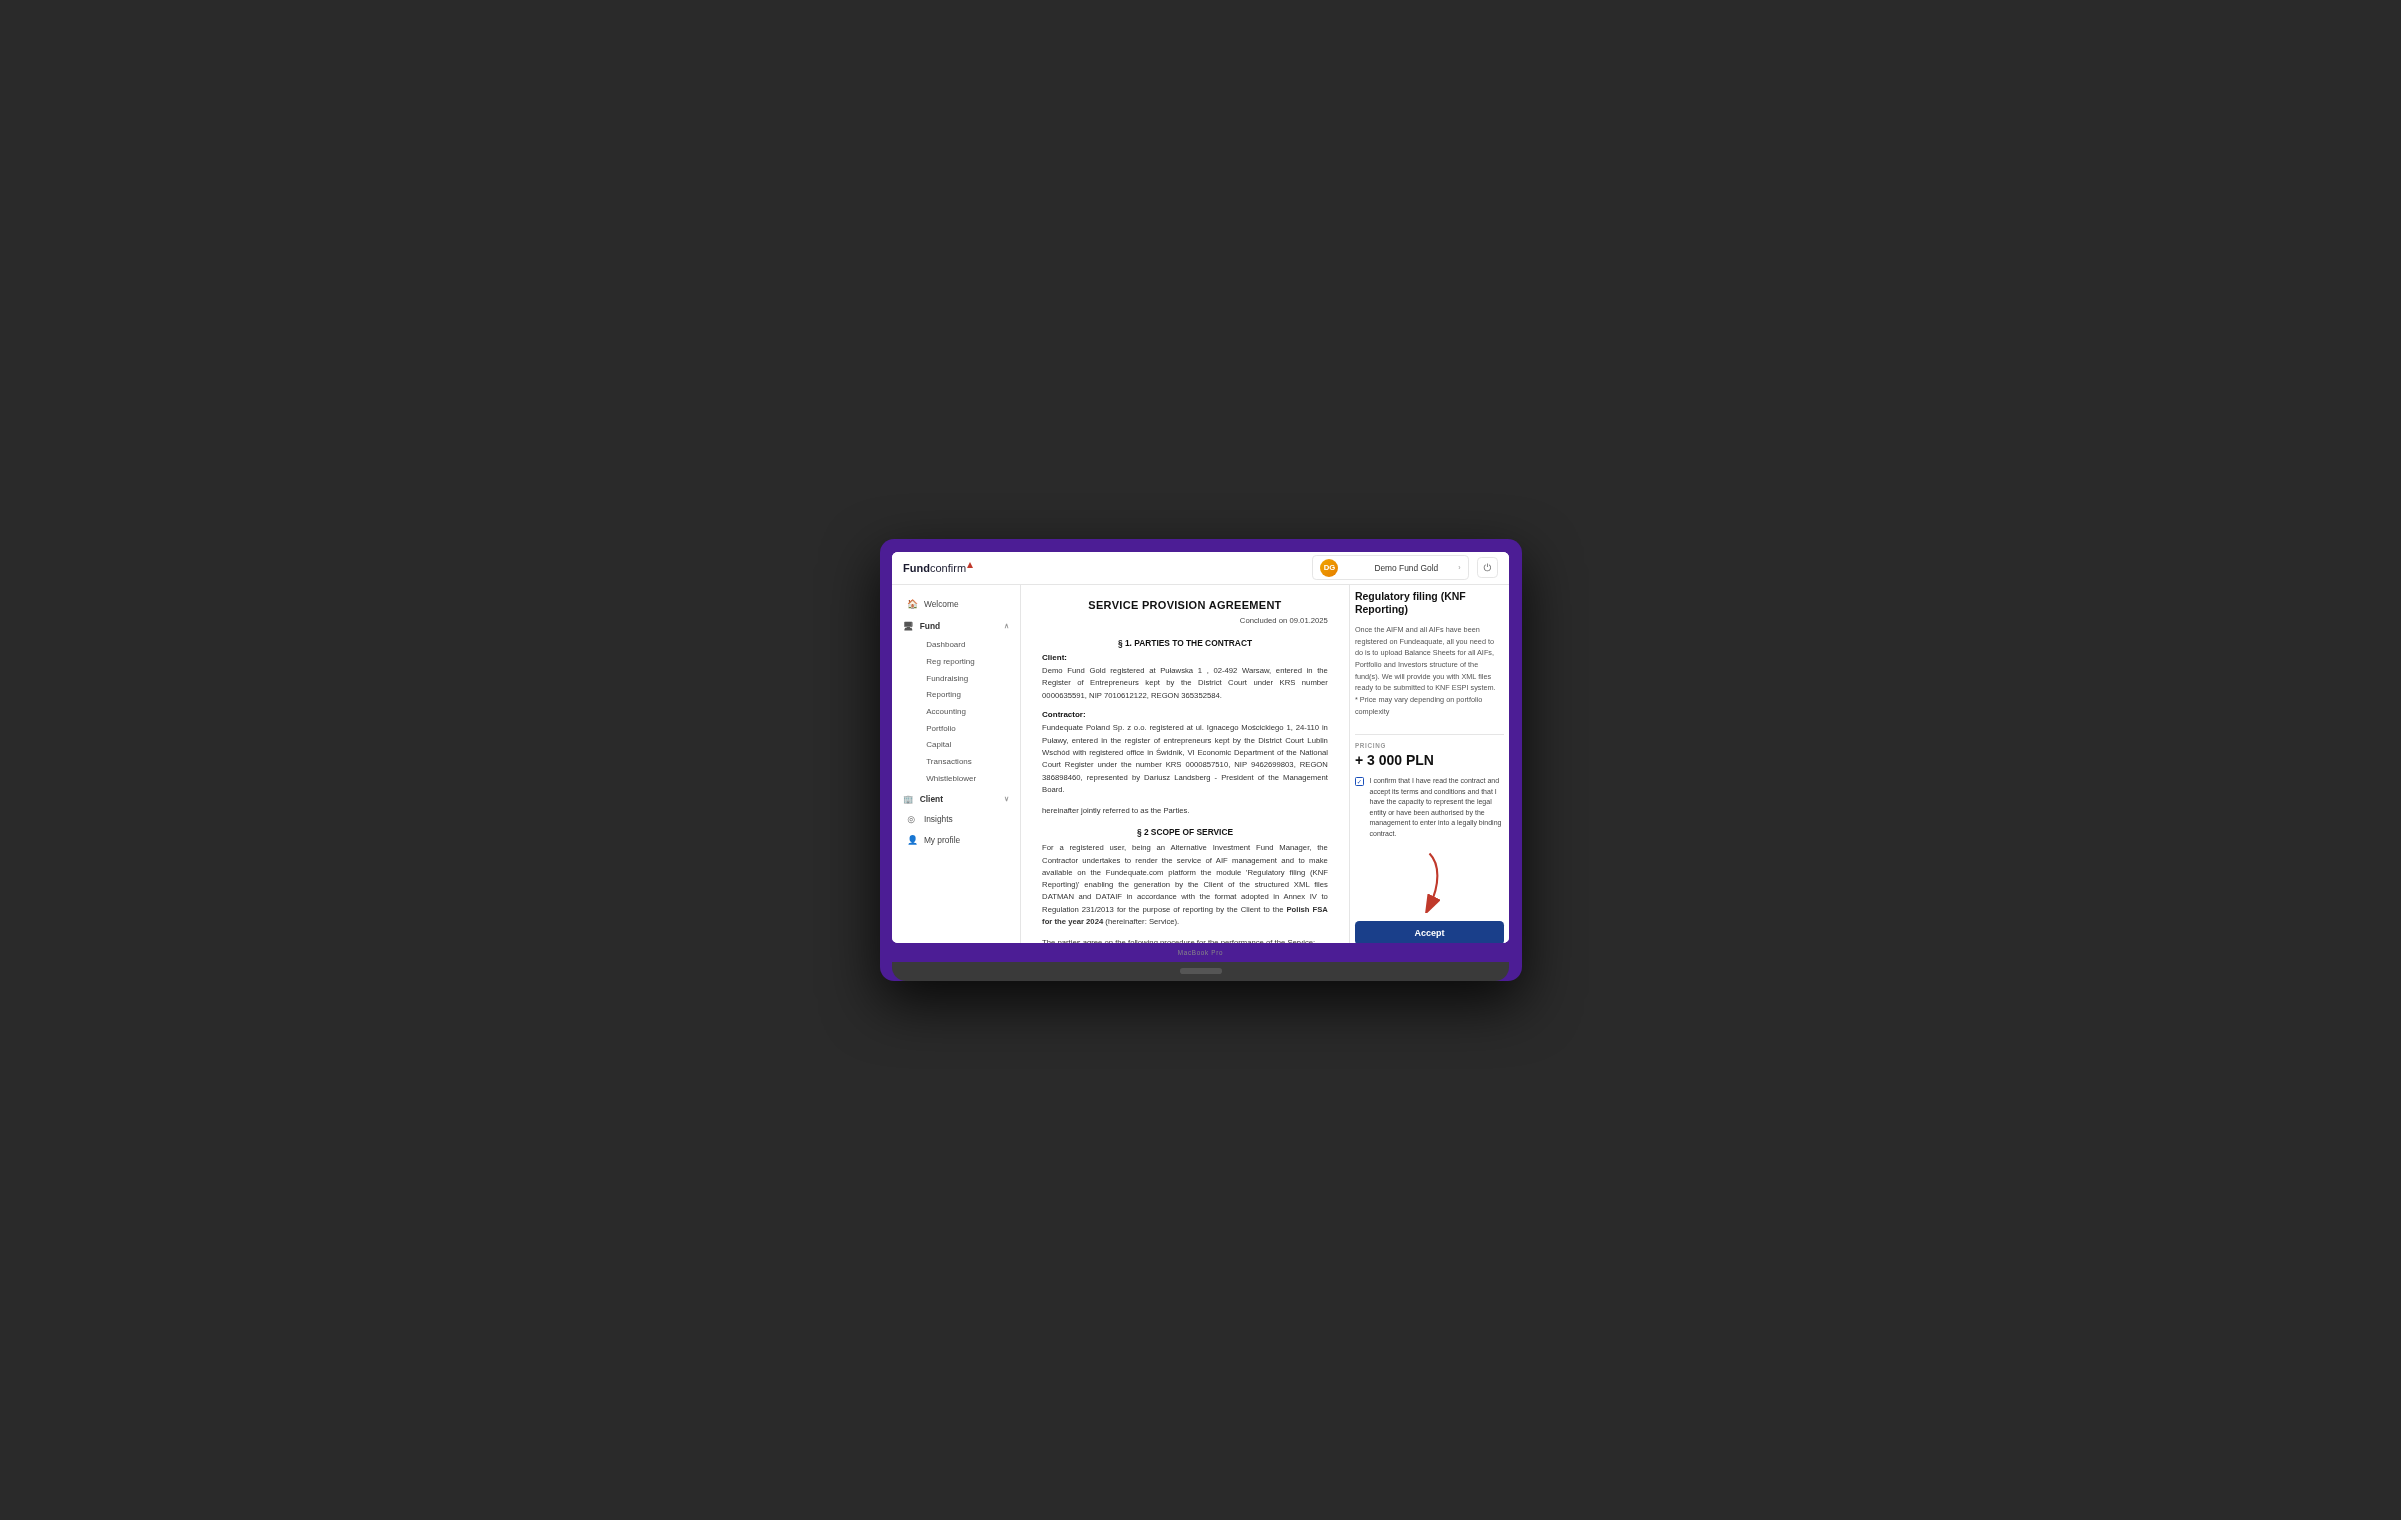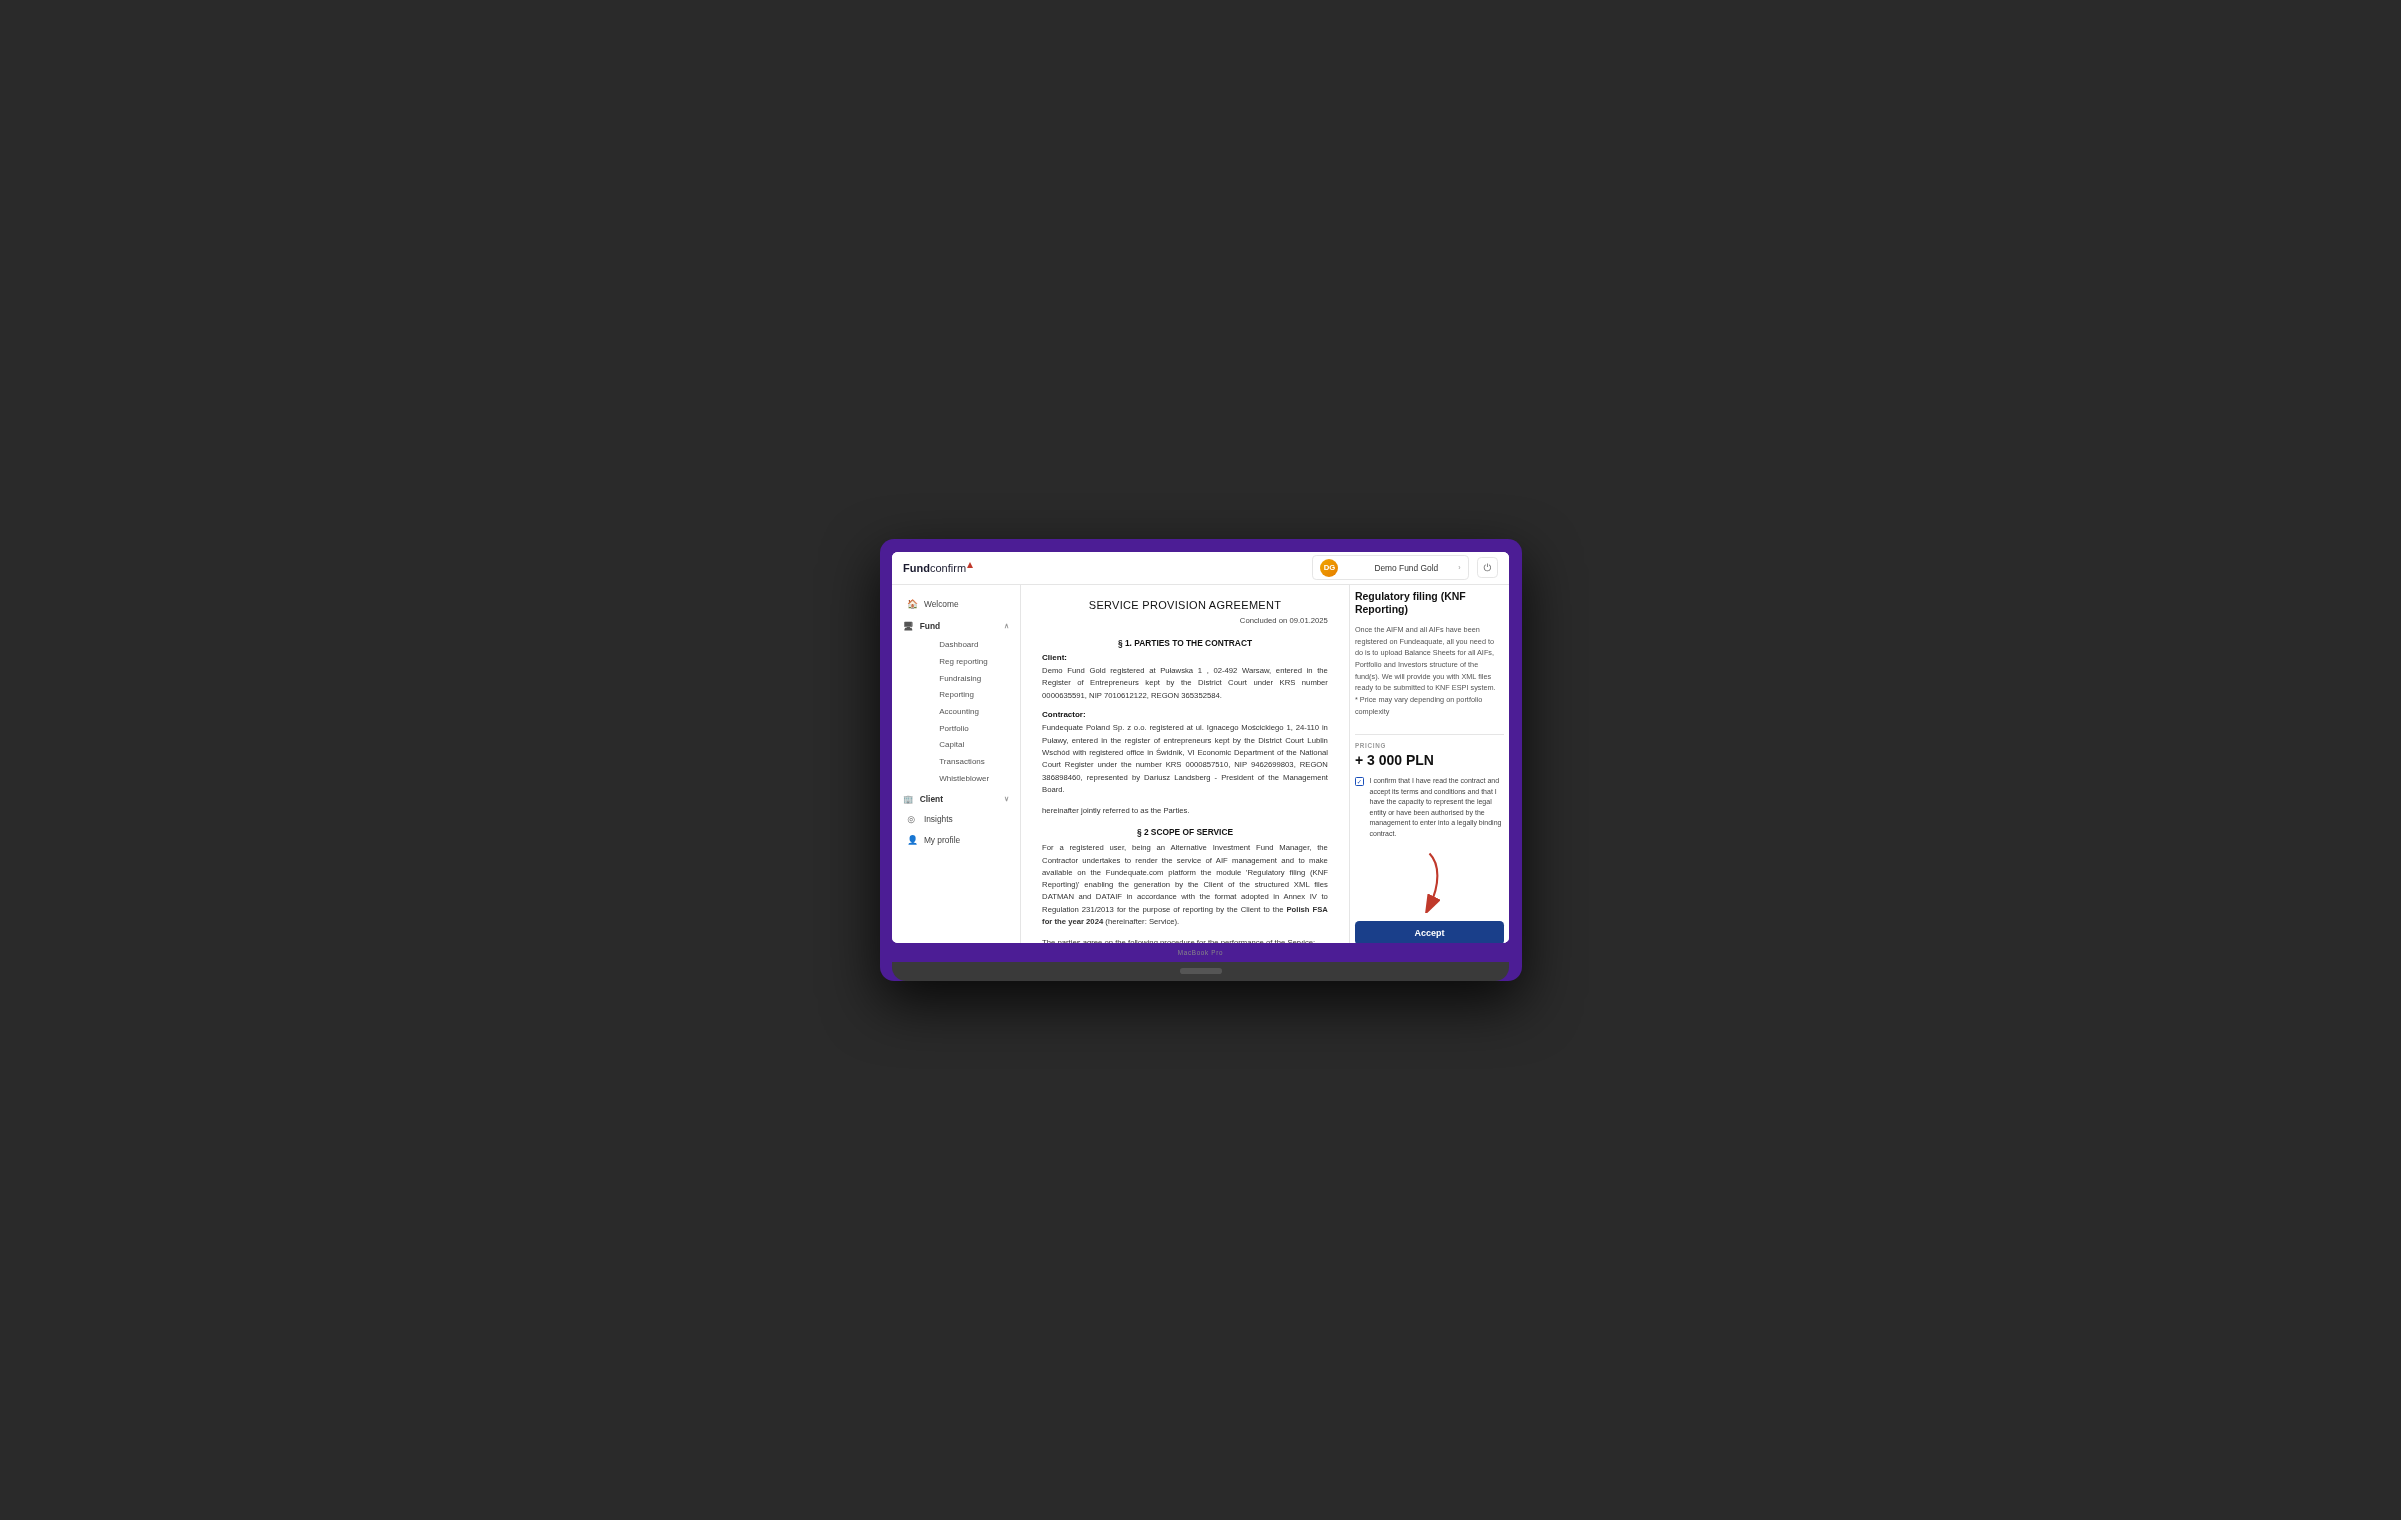--- a/index.html
+++ b/index.html
@@ -150,21 +150,21 @@
       padding: 4.9px 11px;
       cursor: pointer;
       font-size: 8.4px;
       font-weight: 600;
       color: #333;
     }
 
     .sidebar-parent-icon { font-size: 8.4px; color: #555; width: 11px; }
 
     .sidebar-children {
-      padding-left: 22px;
+      padding-left: 9px;
       text-align: right;
     }
 
     .sidebar-child {
       display: flex;
       align-items: center;
       padding: 3.5px 11px 3.5px 21px;
       cursor: pointer;
       font-size: 8px;
       color: #555;
@@ -176,21 +176,21 @@
     .main-content {
       flex: 1;
       overflow-y: auto;
       padding: 14px 21px;
       background: #fff;
     }
 
     .contract-title {
       text-align: center;
       font-size: 11px;
-      font-weight: 400;
+      font-weight: 700;
       color: #111;
       margin-bottom: 5.6px;
       letter-spacing: 0.3px;
     }
 
     .contract-date {
       text-align: right;
       font-size: 7.7px;
       color: #444;
       margin-bottom: 12.6px;

